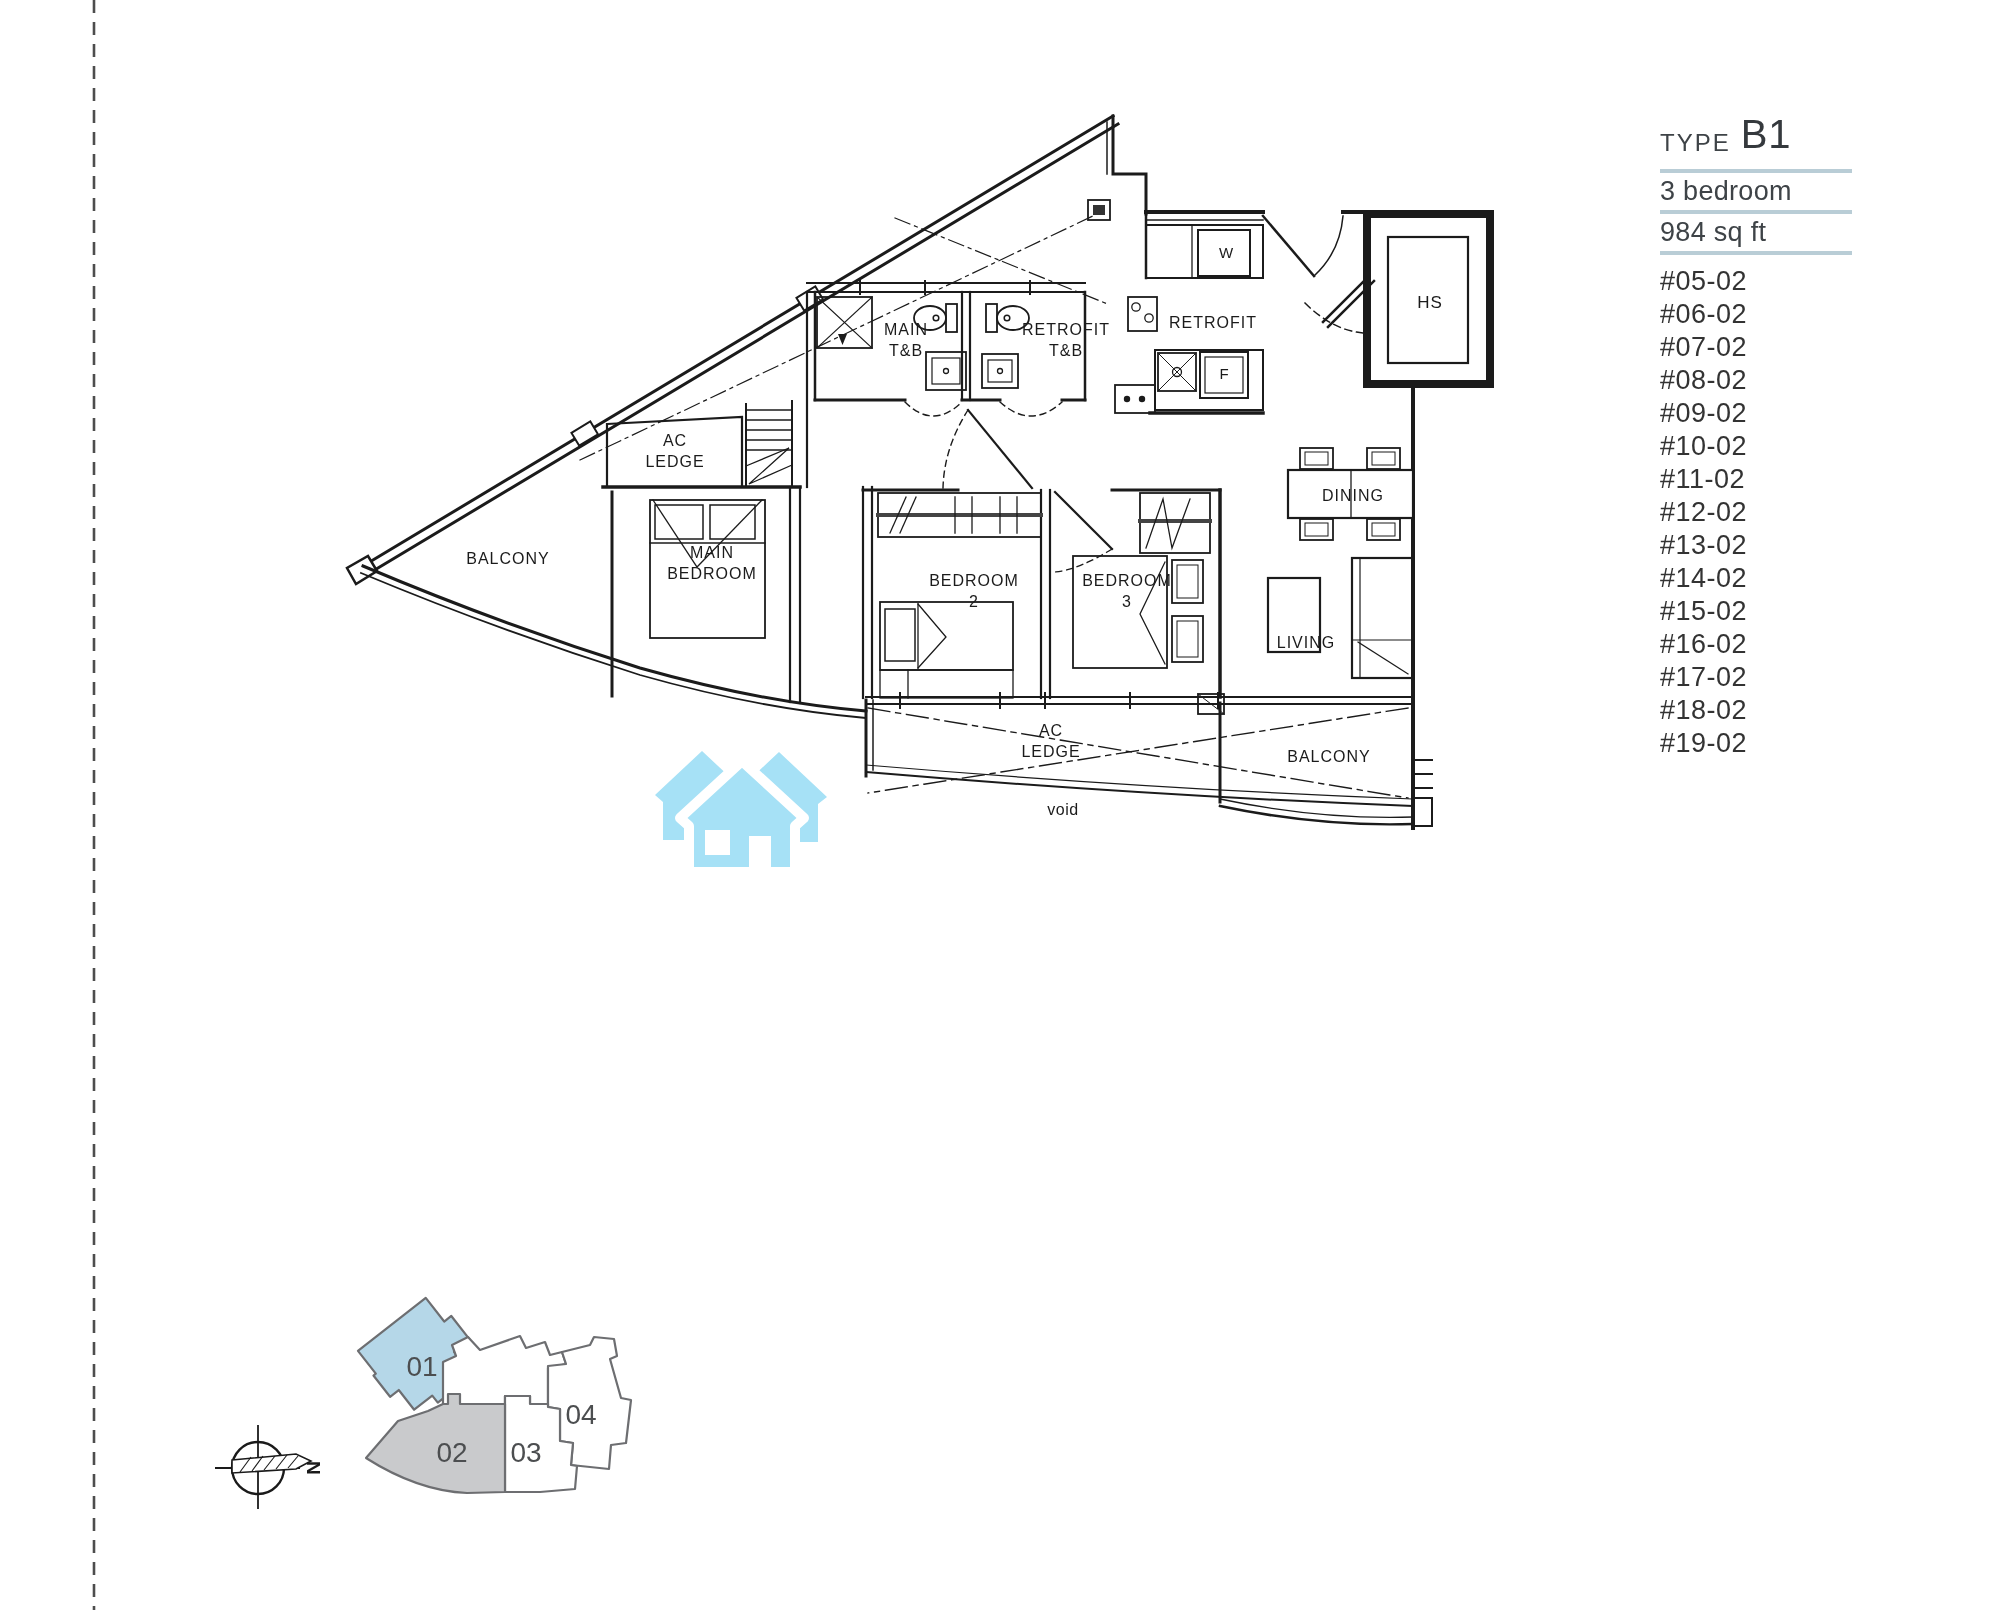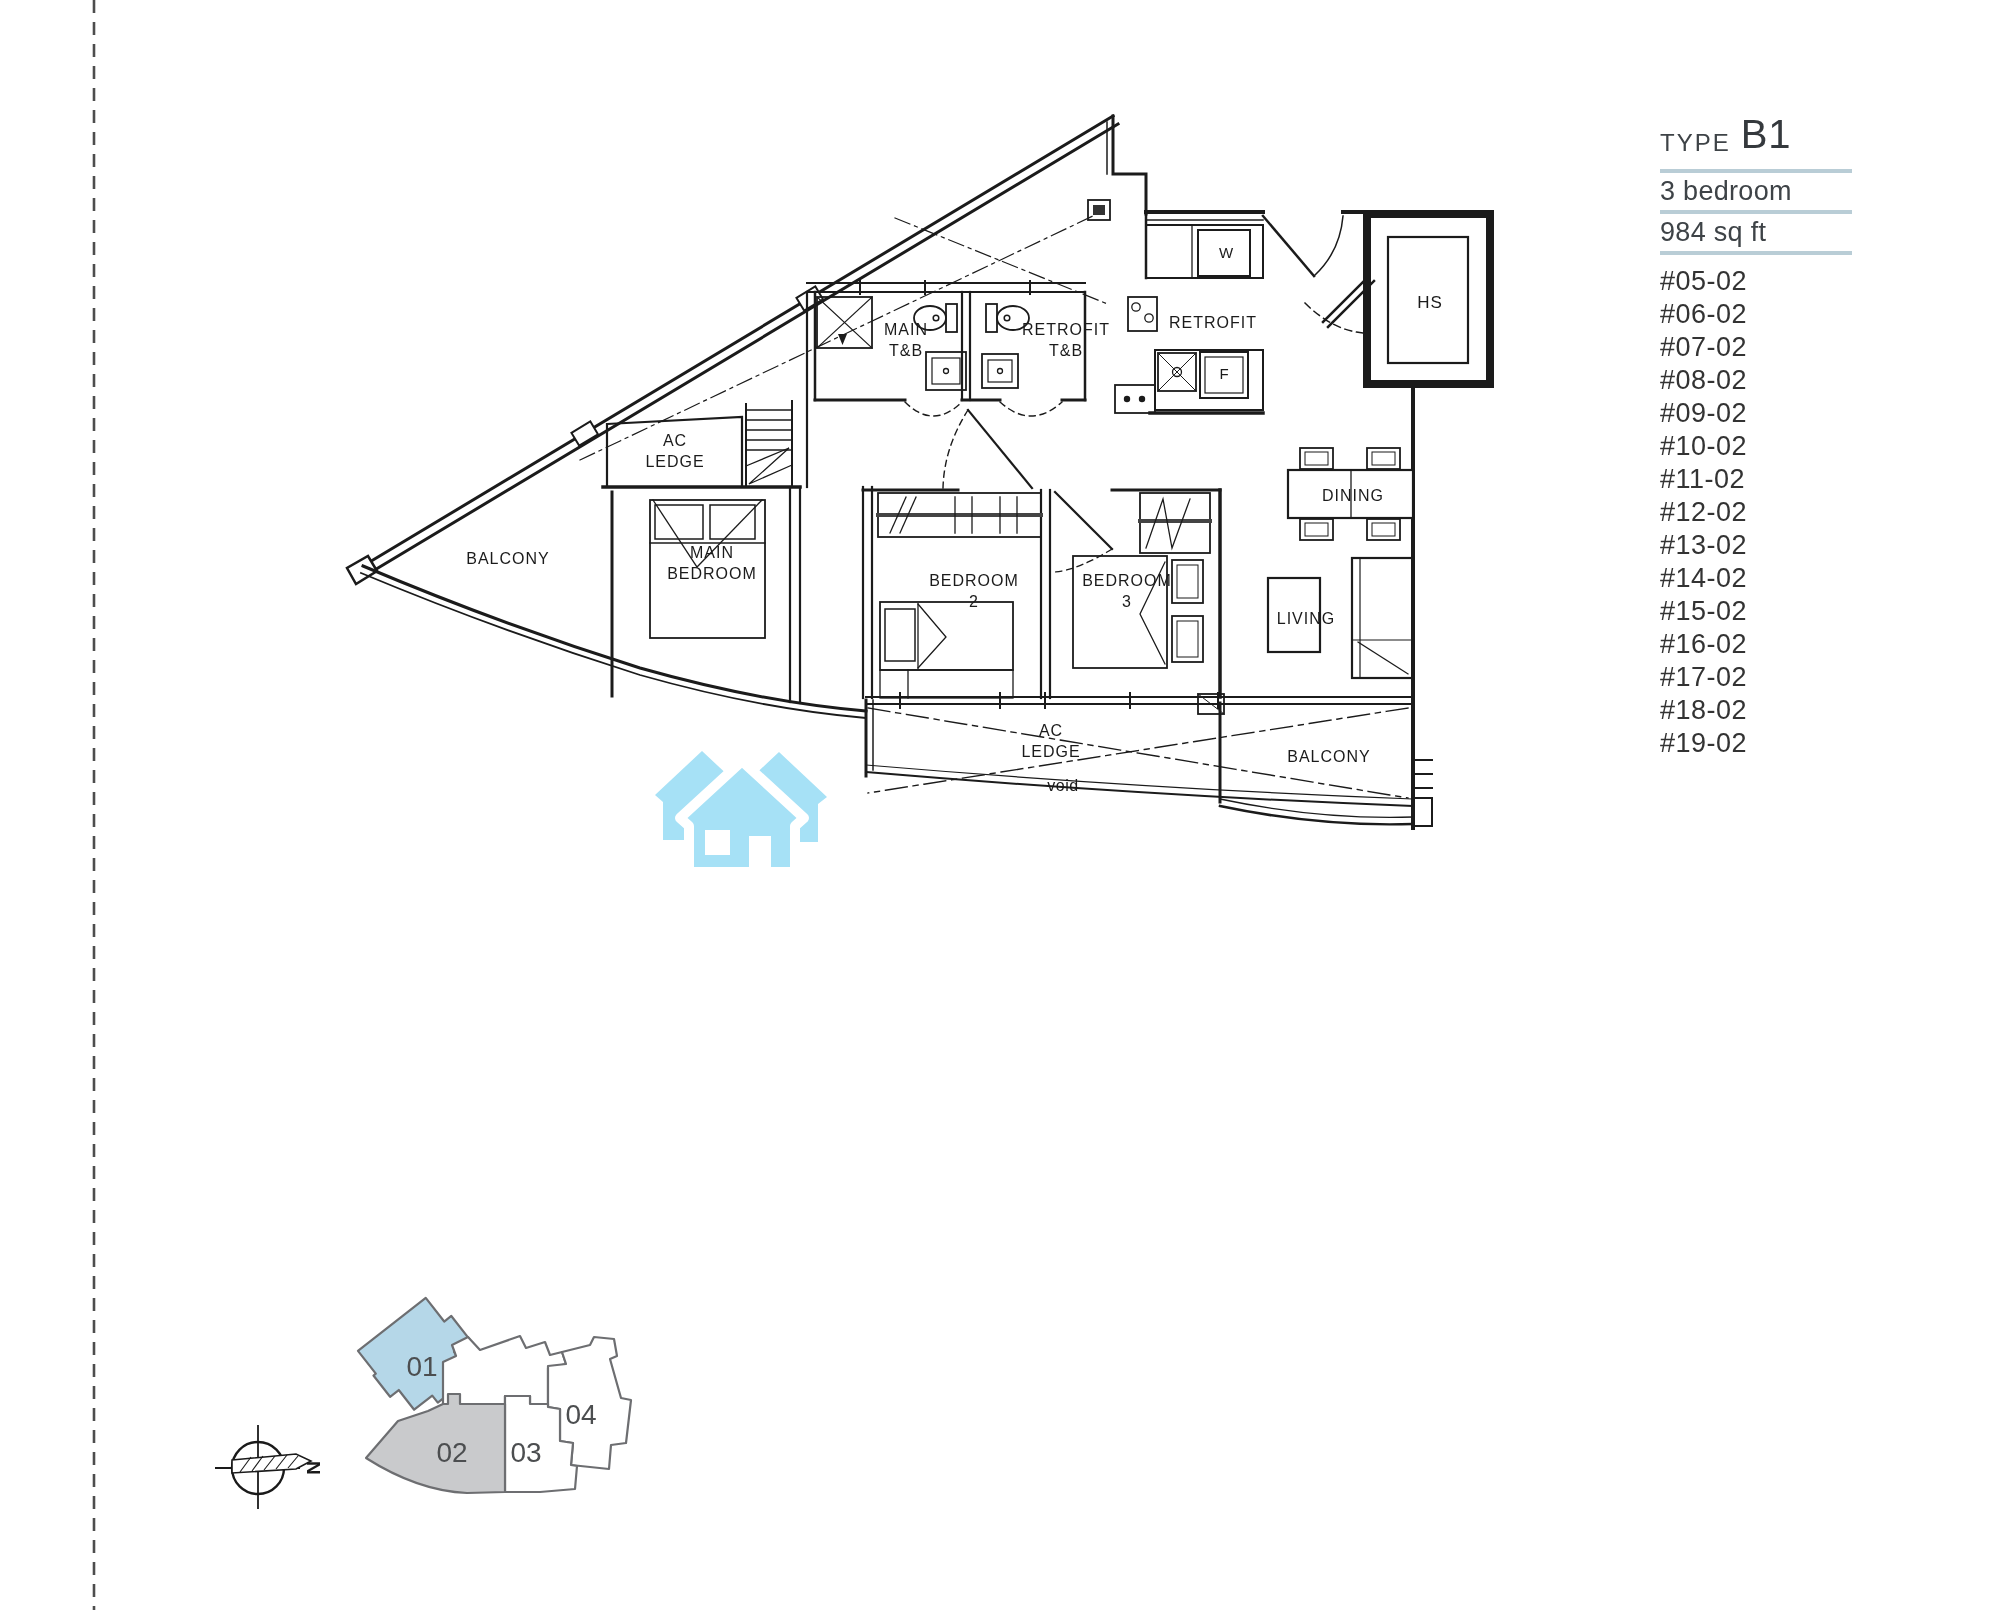--- a/index.html
+++ b/index.html
@@ -4,21 +4,21 @@
 <style>
   html,body{margin:0;padding:0;background:#fff;}
   .page{position:relative;width:2000px;height:1610px;background:#ffffff;
         font-family:"Liberation Sans",sans-serif;overflow:hidden;}
   svg.plan{position:absolute;left:0;top:0;}
   .plan-label{position:absolute;transform:translate(-50%,-50%);text-align:center;
         white-space:pre-line;font-size:16px;letter-spacing:1px;color:#1b1b1b;
         line-height:1.3;font-weight:400;}
   .plan-label.small{font-size:15px;letter-spacing:0;}
   .plan-label.hs{font-size:17px;letter-spacing:1px;}
-  .plan-label.lc{letter-spacing:.5px;}
+  .plan-label.lc{letter-spacing:.5px;margin-top:24px;}
   .info-panel{position:absolute;left:1660px;top:112px;width:192px;color:#3e4347;}
   .type-row{display:flex;align-items:flex-end;gap:10px;margin-bottom:12px;}
   .type-label{font-size:24px;letter-spacing:2px;}
   .type-value{font-size:40px;letter-spacing:1px;color:#35393d;}
   .rule{height:4px;background:#b9cdd6;width:192px;}
   .spec{font-size:27px;height:37px;display:flex;align-items:center;letter-spacing:.3px;color:#3e4347;}
   .unit-list{margin-top:10px;color:#333333;}
   .unit-item{font-size:27px;line-height:33px;letter-spacing:.5px;}
 </style>
 </head>
@@ -295,21 +295,21 @@
 BEDROOM</div>
   <div class="plan-label" style="left:906px;top:341px;">MAIN
 T&amp;B</div>
   <div class="plan-label" style="left:1066px;top:341px;">RETROFIT
 T&amp;B</div>
   <div class="plan-label" style="left:1213px;top:323px;">RETROFIT</div>
   <div class="plan-label small" style="left:1226px;top:253px;">W</div>
   <div class="plan-label small" style="left:1224px;top:374px;">F</div>
   <div class="plan-label hs" style="left:1430px;top:303px;">HS</div>
   <div class="plan-label" style="left:1353px;top:496px;">DINING</div>
-  <div class="plan-label" style="left:1306px;top:619px;text-align:center;">LIVING</div>
+  <div class="plan-label" style="left:1306px;top:643px;text-align:center;">LIVING</div>
   <div class="plan-label" style="left:974px;top:592px;">BEDROOM
 2</div>
   <div class="plan-label" style="left:1127px;top:592px;">BEDROOM
 3</div>
   <div class="plan-label" style="left:1051px;top:742px;">AC
 LEDGE</div>
   <div class="plan-label lc" style="left:1063px;top:786px;">void</div>
   <div class="plan-label" style="left:1329px;top:757px;">BALCONY</div>
 
   <div class="info-panel">

